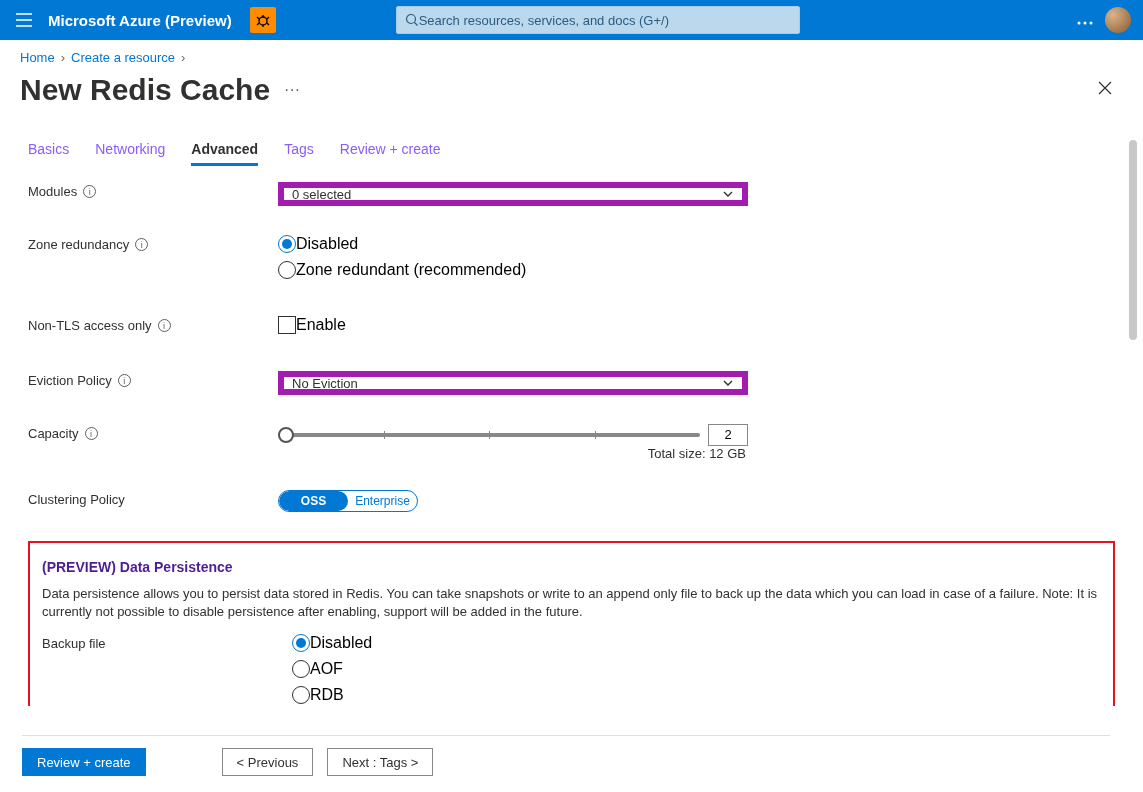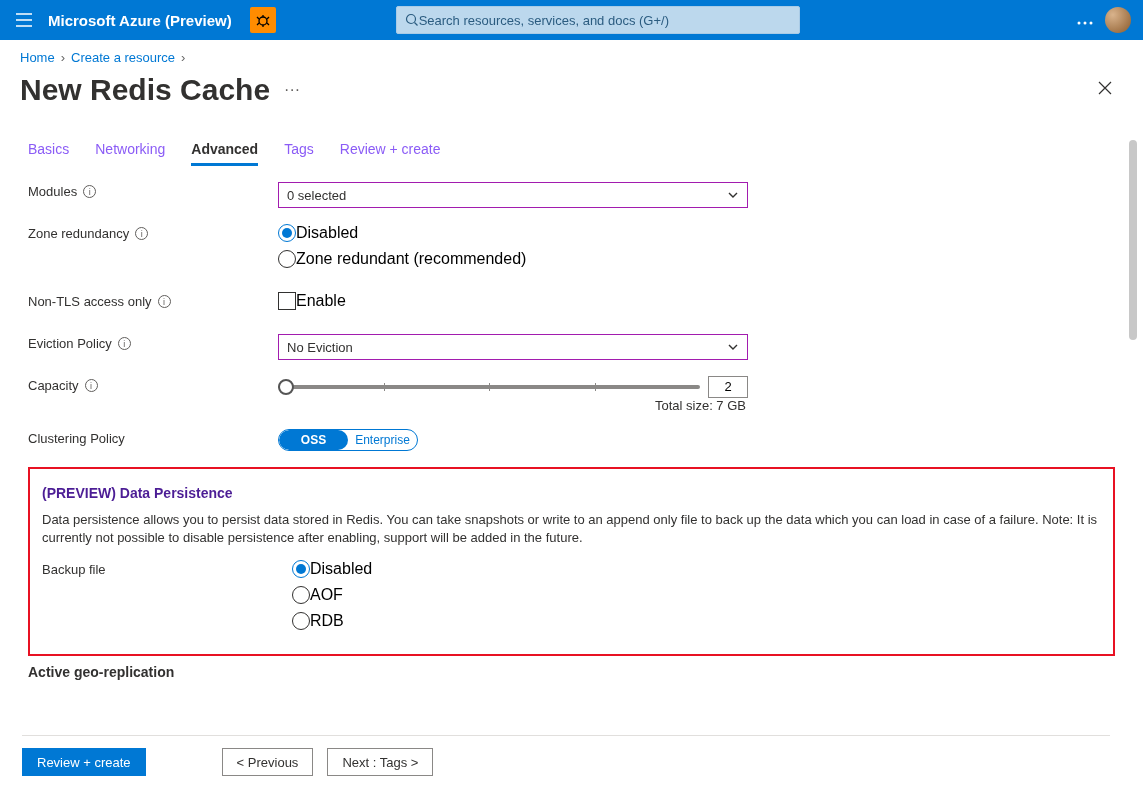--- a/index.html
+++ b/index.html
@@ -31,26 +31,26 @@
   
   .tabs { display:flex; gap:26px; padding:20px 28px 0; border-bottom:none; }
   .tab { font-size:14px; color:#8b5cf6; padding-bottom:6px; cursor:pointer; }
   .tab.active { font-weight:600; border-bottom:3px solid #0078d4; color:#323130; }
 
   
   .content { padding:16px 28px 10px; height:540px; overflow:hidden; position:relative; }
   .scrollbar{position:absolute; right:6px; top:140px; width:8px; height:520px; background:transparent;}
   .scrollbar .thumb{width:8px; height:200px; background:#c8c8c8; border-radius:4px;}
 
-  .row { display:flex; align-items:flex-start; margin-bottom:16px; }
+  .row { display:flex; align-items:flex-start; margin-bottom:29px; }
   .row .label { width:250px; font-size:13px; color:#323130; display:flex; align-items:center; gap:6px; padding-top:2px;}
   .row .control { flex:0 0 470px; }
   .info-ic{width:13px;height:13px;border:1px solid #605e5c;border-radius:50%;display:inline-flex;align-items:center;justify-content:center;font-size:9px;color:#605e5c;cursor:pointer;}
 
-  .select { height:24px; border:1px solid #a21caf; width:470px; display:flex; align-items:center; justify-content:space-between; padding:12px 8px; font-size:13px; color:#323130; cursor:pointer;}
+  .select { height:24px; border:6px solid #a21caf; width:470px; display:flex; align-items:center; justify-content:space-between; padding:0 8px; font-size:13px; color:#323130; cursor:pointer;}
 
   .radio-line{display:flex;align-items:center;margin-bottom:8px;}
   .radio-outer{width:18px;height:18px;border:1px solid #323130;border-radius:50%;display:inline-flex;align-items:center;justify-content:center;cursor:pointer;}
   .radio-outer.sel{border-color:#0078d4;}
   .radio-inner{width:10px;height:10px;border-radius:50%;background:#0078d4;}
 
   .checkbox{width:18px;height:18px;border:1px solid #323130;cursor:pointer;}
   .slider-row{display:flex;align-items:center;gap:8px;}
   .slider-track{flex:1;height:4px;background:#8a8886;position:relative;border-radius:2px;}
   .slider-mark{position:absolute;top:-2px;width:1px;height:8px;background:#8a8886;}
@@ -209,21 +209,21 @@
     <div class="control">
       <div class="slider-row">
         <div class="slider-track">
           <span class="slider-mark" style="left:25%"></span>
           <span class="slider-mark" style="left:50%"></span>
           <span class="slider-mark" style="left:75%"></span>
           <span class="slider-thumb"></span>
         </div>
         <div class="slider-val">2</div>
       </div>
-      <div class="slider-total">Total size: 7 GB</div>
+      <div class="slider-total">Total size: 12 GB</div>
     </div>
   </div>
 
   <div class="row">
     <div class="label">
       <span>Clustering Policy</span>
     </div>
     <div class="control">
       <div class="toggle-pill">
         <div class="seg on">OSS</div>

